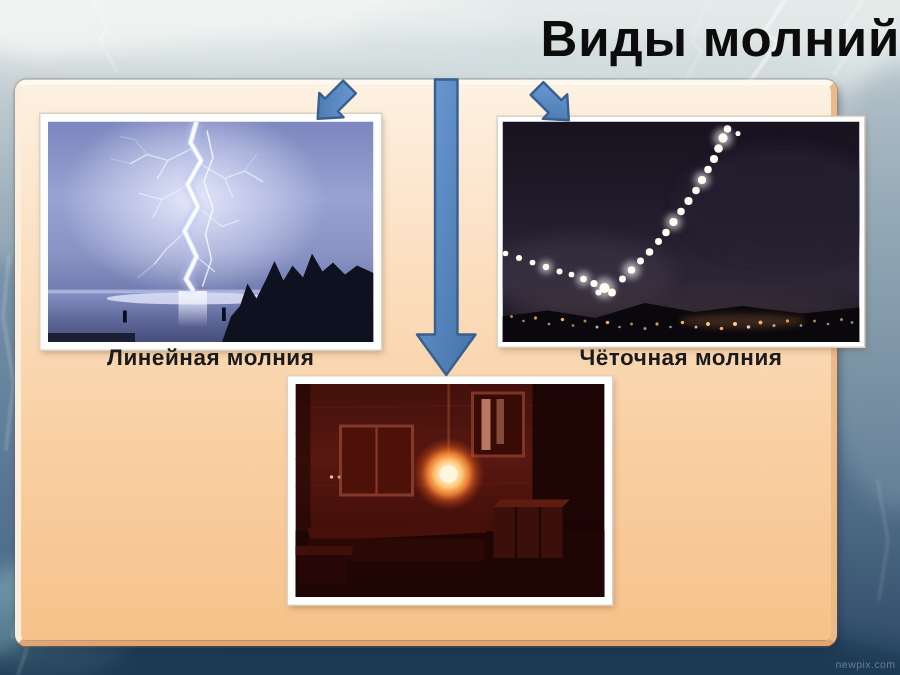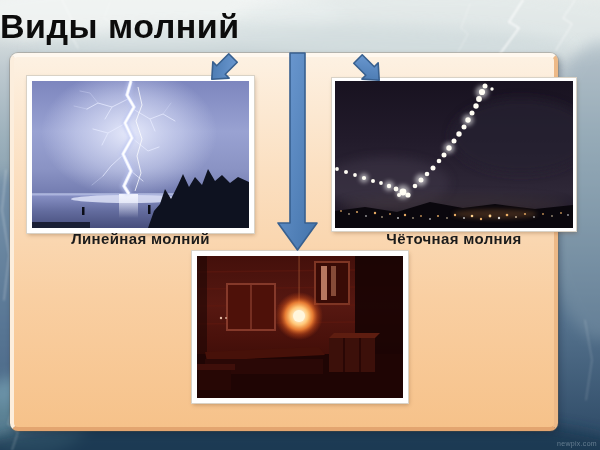--- a/index.html
+++ b/index.html
@@ -4,21 +4,21 @@
 <style>
   html,body{margin:0;padding:0;background:#222;}
   .slide{
     position:relative;width:600px;height:450px;overflow:hidden;
     font-family:"Liberation Sans",sans-serif;
   }
   .storm-bg{position:absolute;inset:0;z-index:0;}
   .storm-bg svg{display:block;width:100%;height:100%;}
   .slide-title{
     position:absolute;top:1px;left:0;width:600px;height:52px;line-height:50px;
-    text-align:left;font-size:34px;font-weight:700;color:#0c0c0c;z-index:3;margin:0;
+    text-align:right;font-size:34px;font-weight:700;color:#0c0c0c;z-index:3;margin:0;
     letter-spacing:.5px;
   }
   .panel{
     position:absolute;left:10px;top:53px;width:548px;height:378px;z-index:1;
     border-radius:8px;box-sizing:border-box;
     background:linear-gradient(180deg,#fdf1e2 0%,#fbdfc0 32%,#f9cfa2 65%,#f6c28a 100%);
     border-top:4px solid #fff8ef;
     border-left:4px solid #fceedd;
     border-right:4px solid #edb987;
     border-bottom:4px solid #e3a570;
@@ -165,21 +165,21 @@
       <polyline points="99,0 95,14 102,26 93,42 100,57 91,73 99,90 92,105 97,113" fill="none" stroke="#b9c3f2" stroke-width="7" opacity="0.5" filter="url(#p1blur)"></polyline>
       <polyline points="99,0 95,14 102,26 93,42 100,57 91,73 99,90 92,105 97,113" fill="none" stroke="#e9edff" stroke-width="3.4" opacity="0.9" stroke-linejoin="round"></polyline>
       <polyline points="99,0 95,14 102,26 93,42 100,57 91,73 99,90 92,105 97,113" fill="none" stroke="#ffffff" stroke-width="1.6" stroke-linejoin="round"></polyline>
       <polyline points="106,6 110,24 104,40 110,58 105,75 109,92 103,110" fill="none" stroke="#ffffff" stroke-width="1" opacity="0.75"></polyline>
       <path d="M116,147 L122,130 128,123 133,108 139,118 146,104 151,93 157,106 163,96 170,104 176,88 183,100 190,94 198,102 206,96 217,101 217,147 Z" fill="#0e1220"></path>
       <rect y="141" width="58" height="6" fill="#151a2b" opacity="0.9"></rect>
       <rect x="50" y="126" width="2.5" height="8" fill="#0a0d17"></rect>
       <rect x="116" y="124" width="2.5" height="9" fill="#0a0d17"></rect>
     </svg>
   </div>
-  <div class="caption cap-linear">Линейная молний</div>
+  <div class="caption cap-linear">Линейная молния</div>
 
   <div class="photo-frame frame-bead">
     <svg width="238" height="147" viewBox="0 0 238 147">
       <defs>
         <linearGradient id="p2sky" x1="0" y1="0" x2="0" y2="1">
           <stop offset="0" stop-color="#181220"></stop>
           <stop offset="0.4" stop-color="#221b2b"></stop>
           <stop offset="0.75" stop-color="#2e2737"></stop>
           <stop offset="1" stop-color="#191320"></stop>
         </linearGradient>

